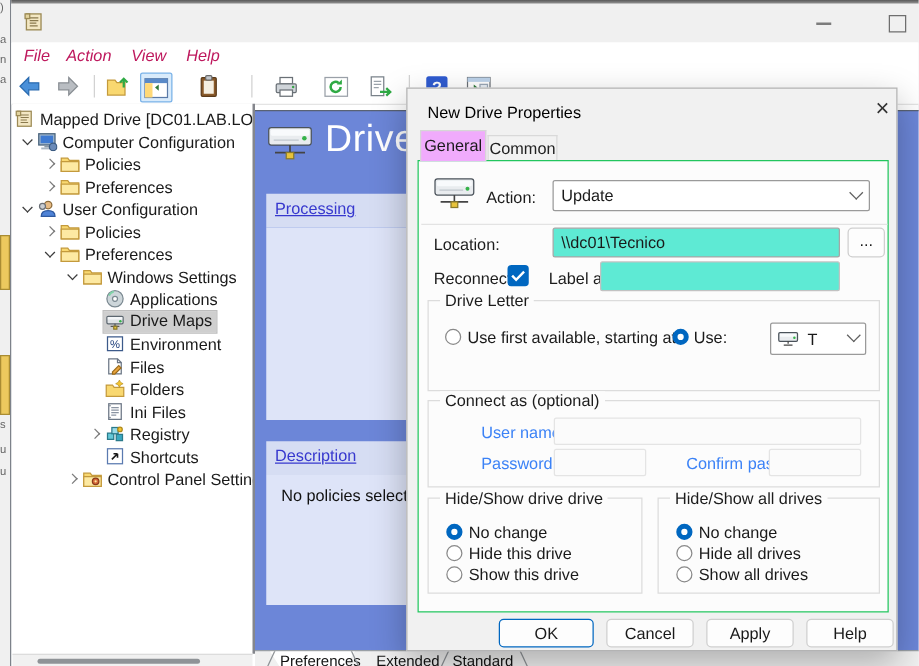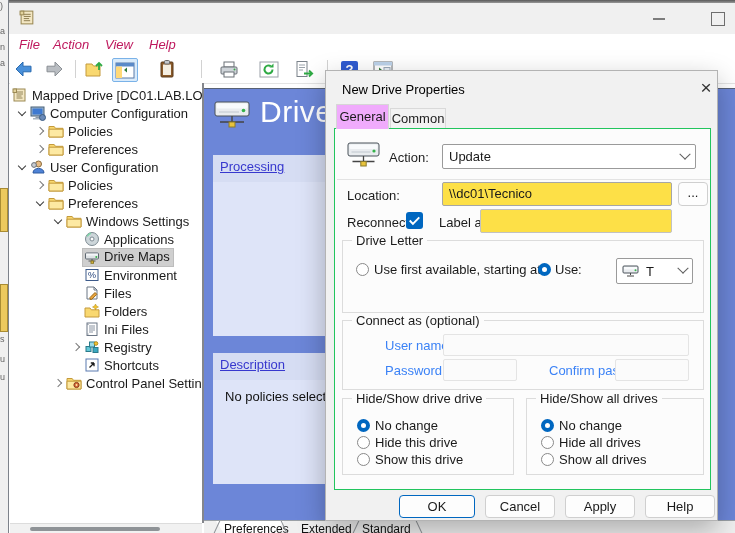--- a/index.html
+++ b/index.html
@@ -69,21 +69,21 @@
     font-size:19px;line-height:23px;color:#333;font-weight:400;}
   .dtab{position:absolute;box-sizing:border-box;font-size:13px;text-align:center;}
   #dtab-general{left:10px;top:33px;width:53px;height:25px;background:#f0abfc;border:1px solid #d6d6d6;
     border-bottom:none;z-index:3;padding-top:4px;}
   #dtab-common{left:64px;top:37px;width:56px;height:21px;background:#f2f2f2;border:1px solid #d9d9d9;
     border-bottom:none;padding-top:2px;color:#222;}
   #dpage{position:absolute;left:8px;top:57px;width:377px;height:362px;background:#fcfcfc;
     border:1px solid #22c55e;box-sizing:border-box;z-index:2;}
   .dlabel{position:absolute;font-size:13px;color:#1c1c1c;white-space:nowrap;}
   .dlabel.dis{color:#3b82f6;margin-left:25px;}
-  .field{position:absolute;background:#fde047;border:1px solid #a6a6a6;border-radius:2px;box-sizing:border-box;
+  .field{position:absolute;background:#5eead4;border:1px solid #a6a6a6;border-radius:2px;box-sizing:border-box;
     font-size:13px;padding:3px 6px;white-space:nowrap;overflow:hidden;}
   .field.dis{background:#fbfbfb;border-color:#e4e4e4;}
   .combo{position:absolute;background:#fff;border:1px solid #9a9a9a;border-radius:2px;box-sizing:border-box;
     display:flex;align-items:center;padding:0 6px;font-size:13px;}
   .combo .chevd{margin-left:auto;width:7px;height:7px;border-right:1.4px solid #5f5f5f;
     border-bottom:1.4px solid #5f5f5f;transform:rotate(45deg) translate(-2px,-2px);}
   .gbox{position:absolute;border:1px solid #dcdcdc;box-sizing:border-box;}
   .gbox-label{position:absolute;top:-8px;left:9px;background:#fcfcfc;padding:0 4px;font-size:13px;color:#1c1c1c;}
   .radio{position:absolute;width:13px;height:13px;border-radius:50%;border:1px solid #898989;
     background:#fff;box-sizing:border-box;}

